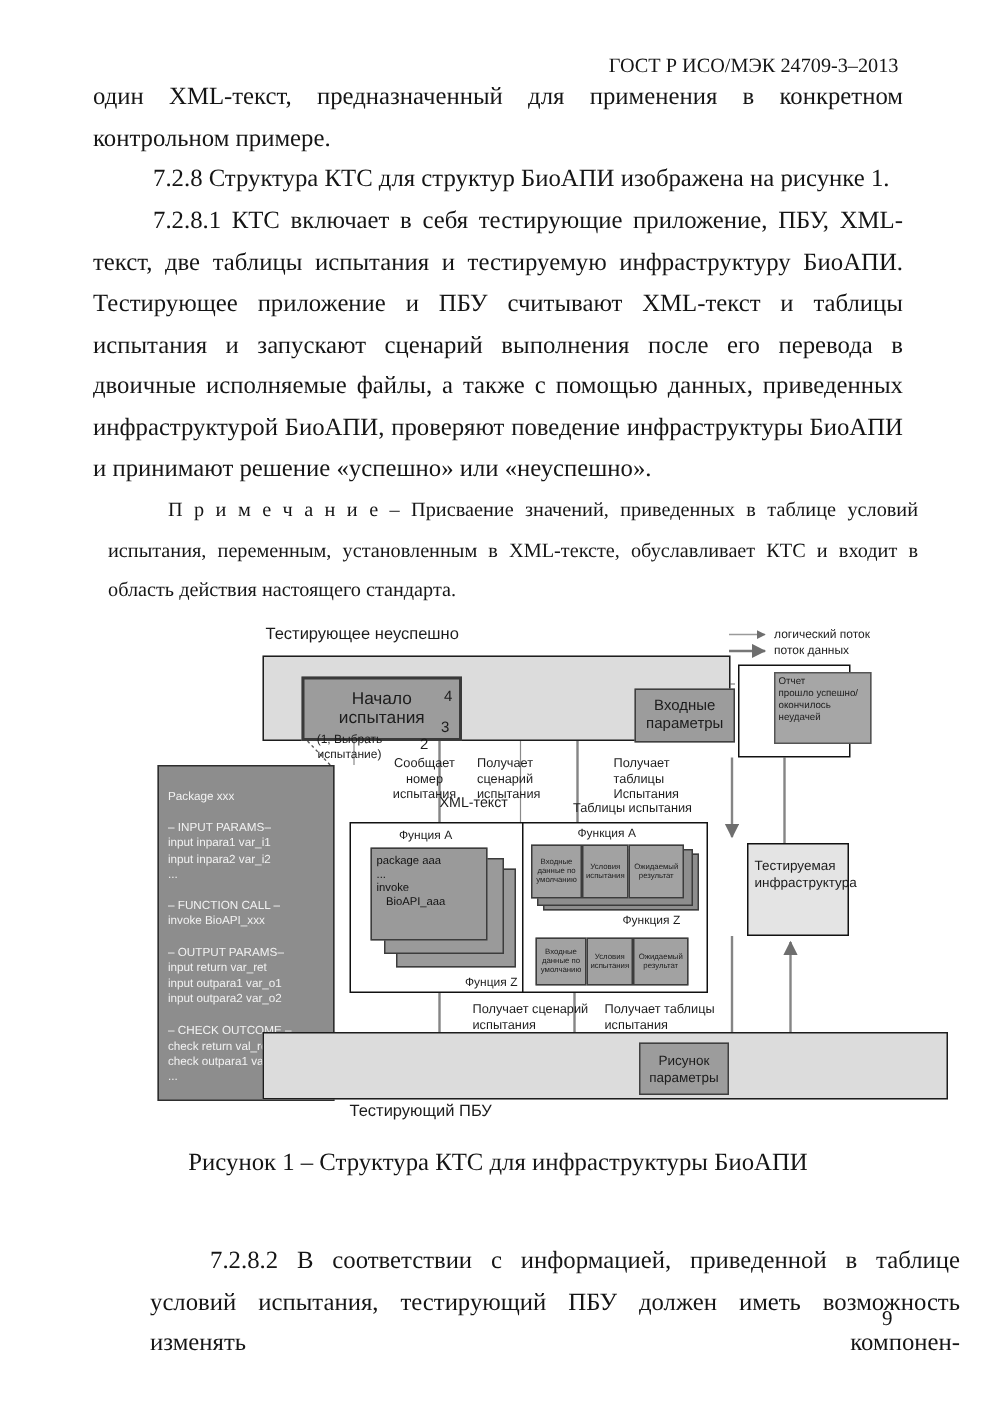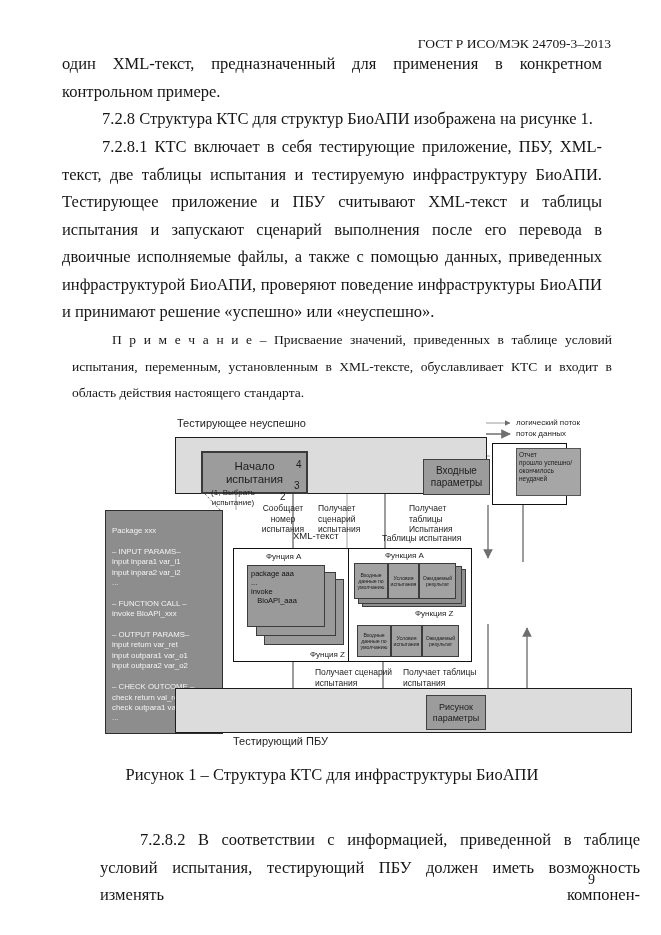--- a/index.html
+++ b/index.html
@@ -2,21 +2,21 @@
 <html><head>
 <meta charset="utf-8">
 <style>
   html,body{margin:0;padding:0;}
   body{
     width:661px;height:935px;background:#ffffff;position:relative;
     font-family:"Liberation Serif", serif;color:#151515;overflow:hidden;
   }
   .abs{position:absolute;}
   
-  .doc-header{top:36px;right:50px;font-size:13.5px;}
+  .doc-header{top:36px;right:62px;font-size:13.5px;}
   .para{left:62px;width:540px;font-size:16.5px;line-height:27.5px;text-align:justify;}
   .indent{text-indent:40px;}
   .stretch{text-align-last:justify;}
   .note{font-size:13.5px;line-height:26.5px;margin-left:10px;}
   .caption{left:62px;width:540px;top:765px;text-align:center;font-size:16.5px;}
   .page-num{top:872px;left:588px;font-size:14px;}
   
   .diagram{left:0;top:415px;width:661px;height:348px;font-family:"Liberation Sans","DejaVu Sans",sans-serif;color:#1c1c1c;}
   .dg{position:absolute;}
   .pre{white-space:pre-line;margin-left:20px;}
@@ -178,20 +178,22 @@
       <div class="cell" style="width:37px;height:36px;">Ожидаемый результат</div>
     </div>
     <div class="dg inner-label" style="left:66px;top:60px;">Функция Z</div>
     <div class="cellrow" style="left:8px;top:76px;">
       <div class="cell" style="width:34px;height:32px;">Входные данные по умолчанию</div>
       <div class="cell" style="width:31px;height:32px;">Условия испытания</div>
       <div class="cell" style="width:37px;height:32px;">Ожидаемый результат</div>
     </div>
   </div>
 
+  <div class="dg infra-box pre">Тестируемая
+инфраструктура</div>
 
   <div class="dg col-label pre" style="left:295px;top:252px;">Получает сценарий
 испытания</div>
   <div class="dg col-label pre" style="left:383px;top:252px;">Получает таблицы
 испытания</div>
 
   <div class="dg frame bar"></div>
   <div class="dg darkbox output-box pre">Рисунок
 параметры</div>
 

